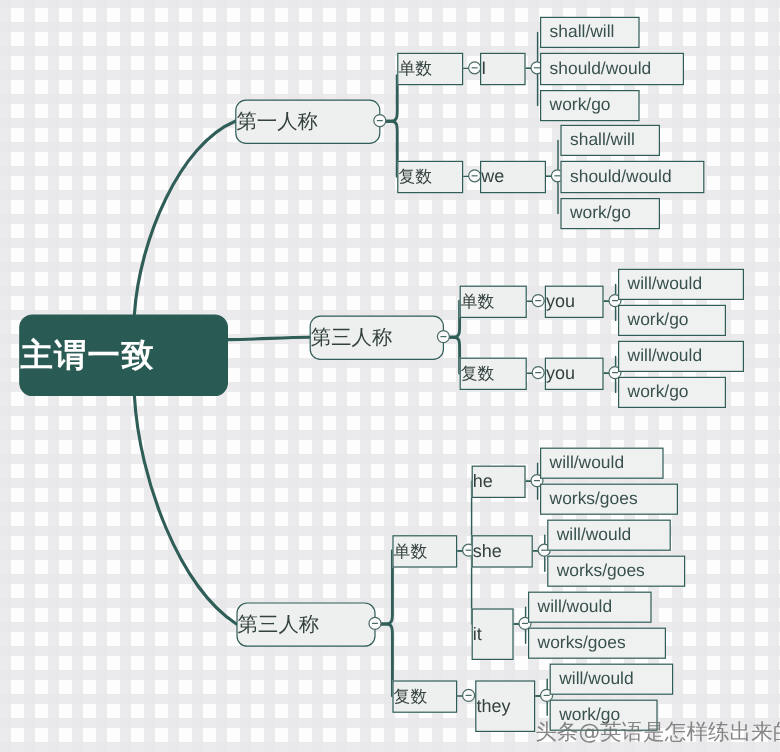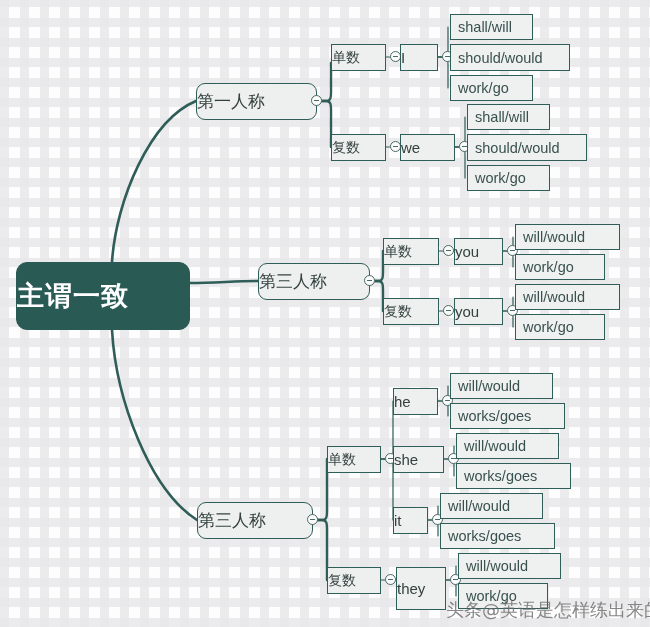--- a/index.html
+++ b/index.html
@@ -300,21 +300,21 @@
     <span>she</span>
   </div>
   <div class="toggle" style="left:448px; top:453px;"></div>
   <div class="node lvl4" style="left:456px; top:433px; width:103px; height:26px;">
     <span>will/would</span>
   </div>
   <div class="node lvl4" style="left:456px; top:463px; width:115px; height:26px;">
     <span>works/goes</span>
   </div>
 
-  <div class="node lvl3" style="left:393px; top:507px; width:35px; height:27px;">
+  <div class="node lvl3" style="left:393px; top:507px; width:35px; height:43px;">
     <span>it</span>
   </div>
   <div class="toggle" style="left:432px; top:514px;"></div>
   <div class="node lvl4" style="left:440px; top:493px; width:103px; height:26px;">
     <span>will/would</span>
   </div>
   <div class="node lvl4" style="left:440px; top:523px; width:115px; height:26px;">
     <span>works/goes</span>
   </div>
 

